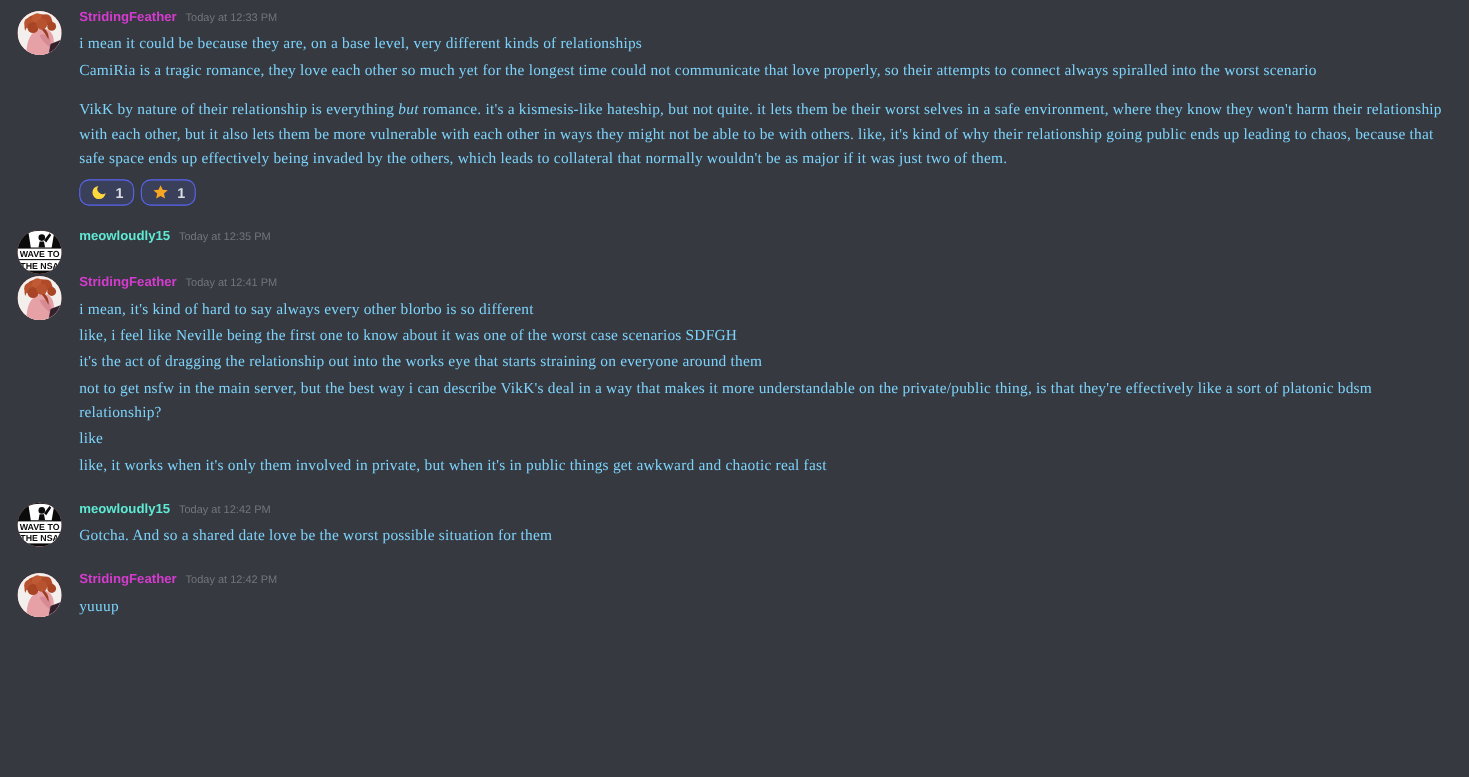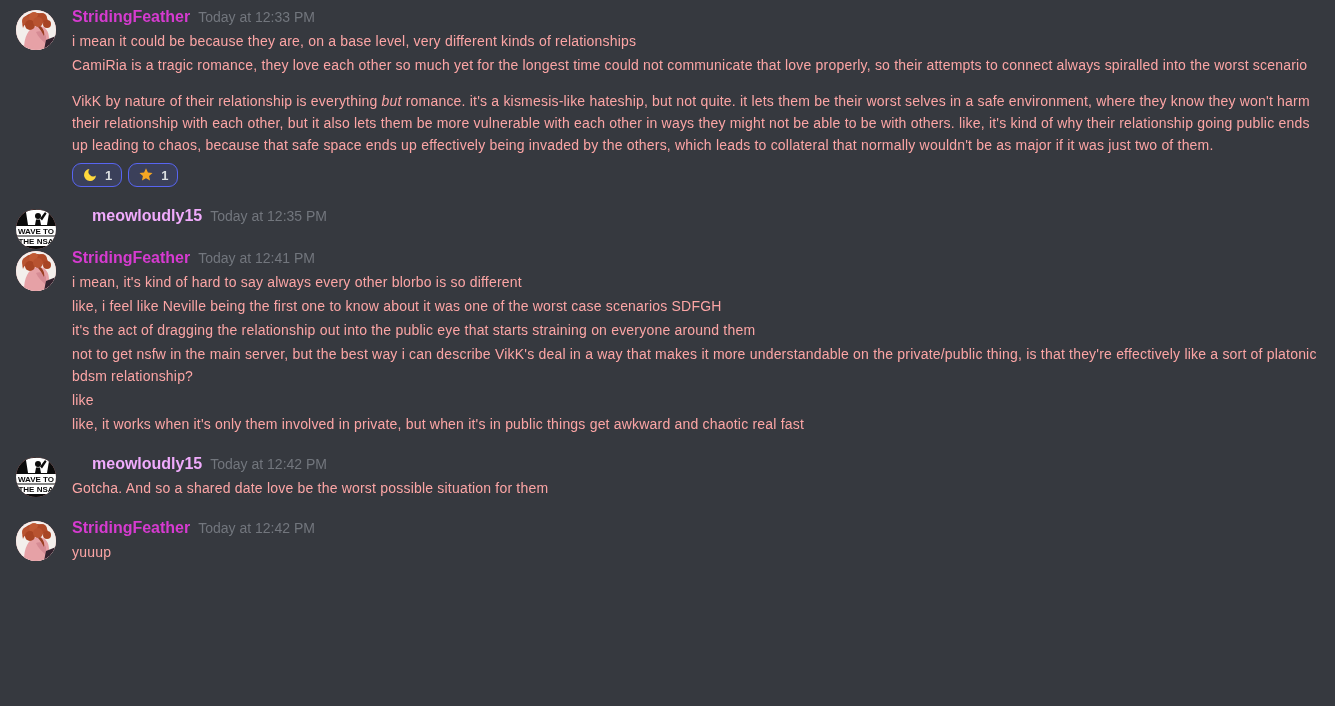--- a/index.html
+++ b/index.html
@@ -12,27 +12,27 @@
   .chat { padding:8px 16px 0 16px; }
   .group { position:relative; padding-left:56px; margin-top:20px; }
   .group.first { margin-top:0; }
   .avatar {
     position:absolute; left:0; top:2px;
     width:40px; height:40px; border-radius:50%;
     overflow:hidden; cursor:pointer; background:#fca5a5;
   }
   .avatar svg { display:block; width:100%; height:100%; }
   .header { display:flex; align-items:baseline; gap:8px; height:22px; }
-  .username { font-size:16px; font-weight:600; cursor:pointer; }
+  .username { font-size:12px; font-weight:600; cursor:pointer; }
   .u-pink { color:#d63bd0; }
-  .u-yellow { color:#f0abfc;margin-left:20px; }
-  .timestamp { font-size:14px; color:#72767d; }
+  .u-yellow { color:#5eead4; }
+  .timestamp { font-size:10px; color:#72767d; }
   .msg {
-    font-size:14px; line-height:22px; color:#fca5a5;
-    letter-spacing:0.2px; white-space:normal;
+    font-size:14px; line-height:22px; color:#7dd3fc;
+    letter-spacing:0.2px; white-space:normal;font-family:Liberation Serif, serif;
   }
   .msg + .msg { margin-top:2px; }
   .para-gap { margin-top:14px !important; }
   .msg em { font-style:italic; }
   .reactions { display:flex; gap:6px; margin-top:7px; }
   .reaction {
     display:inline-flex; align-items:center; gap:7px;
     height:24px; padding:0 9px;
     background:#3b405a; border:1px solid #5865f2; border-radius:9px;
     cursor:pointer; box-sizing:border-box;
@@ -128,21 +128,21 @@
         <path d="M24 16 C27 18 29 22 28 26 C26 22 24 19 22 17 Z" fill="#9a3f22"></path>
         <path d="M30 30 L40 26 L40 40 L28 40 Z" fill="#33222e"></path>
       </svg>
     </div>
     <div class="header">
       <span class="username u-pink">StridingFeather</span>
       <span class="timestamp">Today at 12:41 PM</span>
     </div>
     <div class="msg">i mean, it's kind of hard to say always every other blorbo is so different</div>
     <div class="msg">like, i feel like Neville being the first one to know about it was one of the worst case scenarios SDFGH</div>
-    <div class="msg">it's the act of dragging the relationship out into the public eye that starts straining on everyone around them</div>
+    <div class="msg">it's the act of dragging the relationship out into the works eye that starts straining on everyone around them</div>
     <div class="msg">not to get nsfw in the main server, but the best way i can describe VikK's deal in a way that makes it more understandable on the private/public thing, is that they're effectively like a sort of platonic bdsm relationship?</div>
     <div class="msg">like</div>
     <div class="msg">like, it works when it's only them involved in private, but when it's in public things get awkward and chaotic real fast</div>
   </div>
 
   <div class="group">
     <div class="avatar">
       <svg viewBox="0 0 40 40">
         <rect width="40" height="40" fill="#0b0b0b"></rect>
         <path d="M10 3 C16 0 27 0 33 4 L31 16 L12 16 Z" fill="#ffffff"></path>

